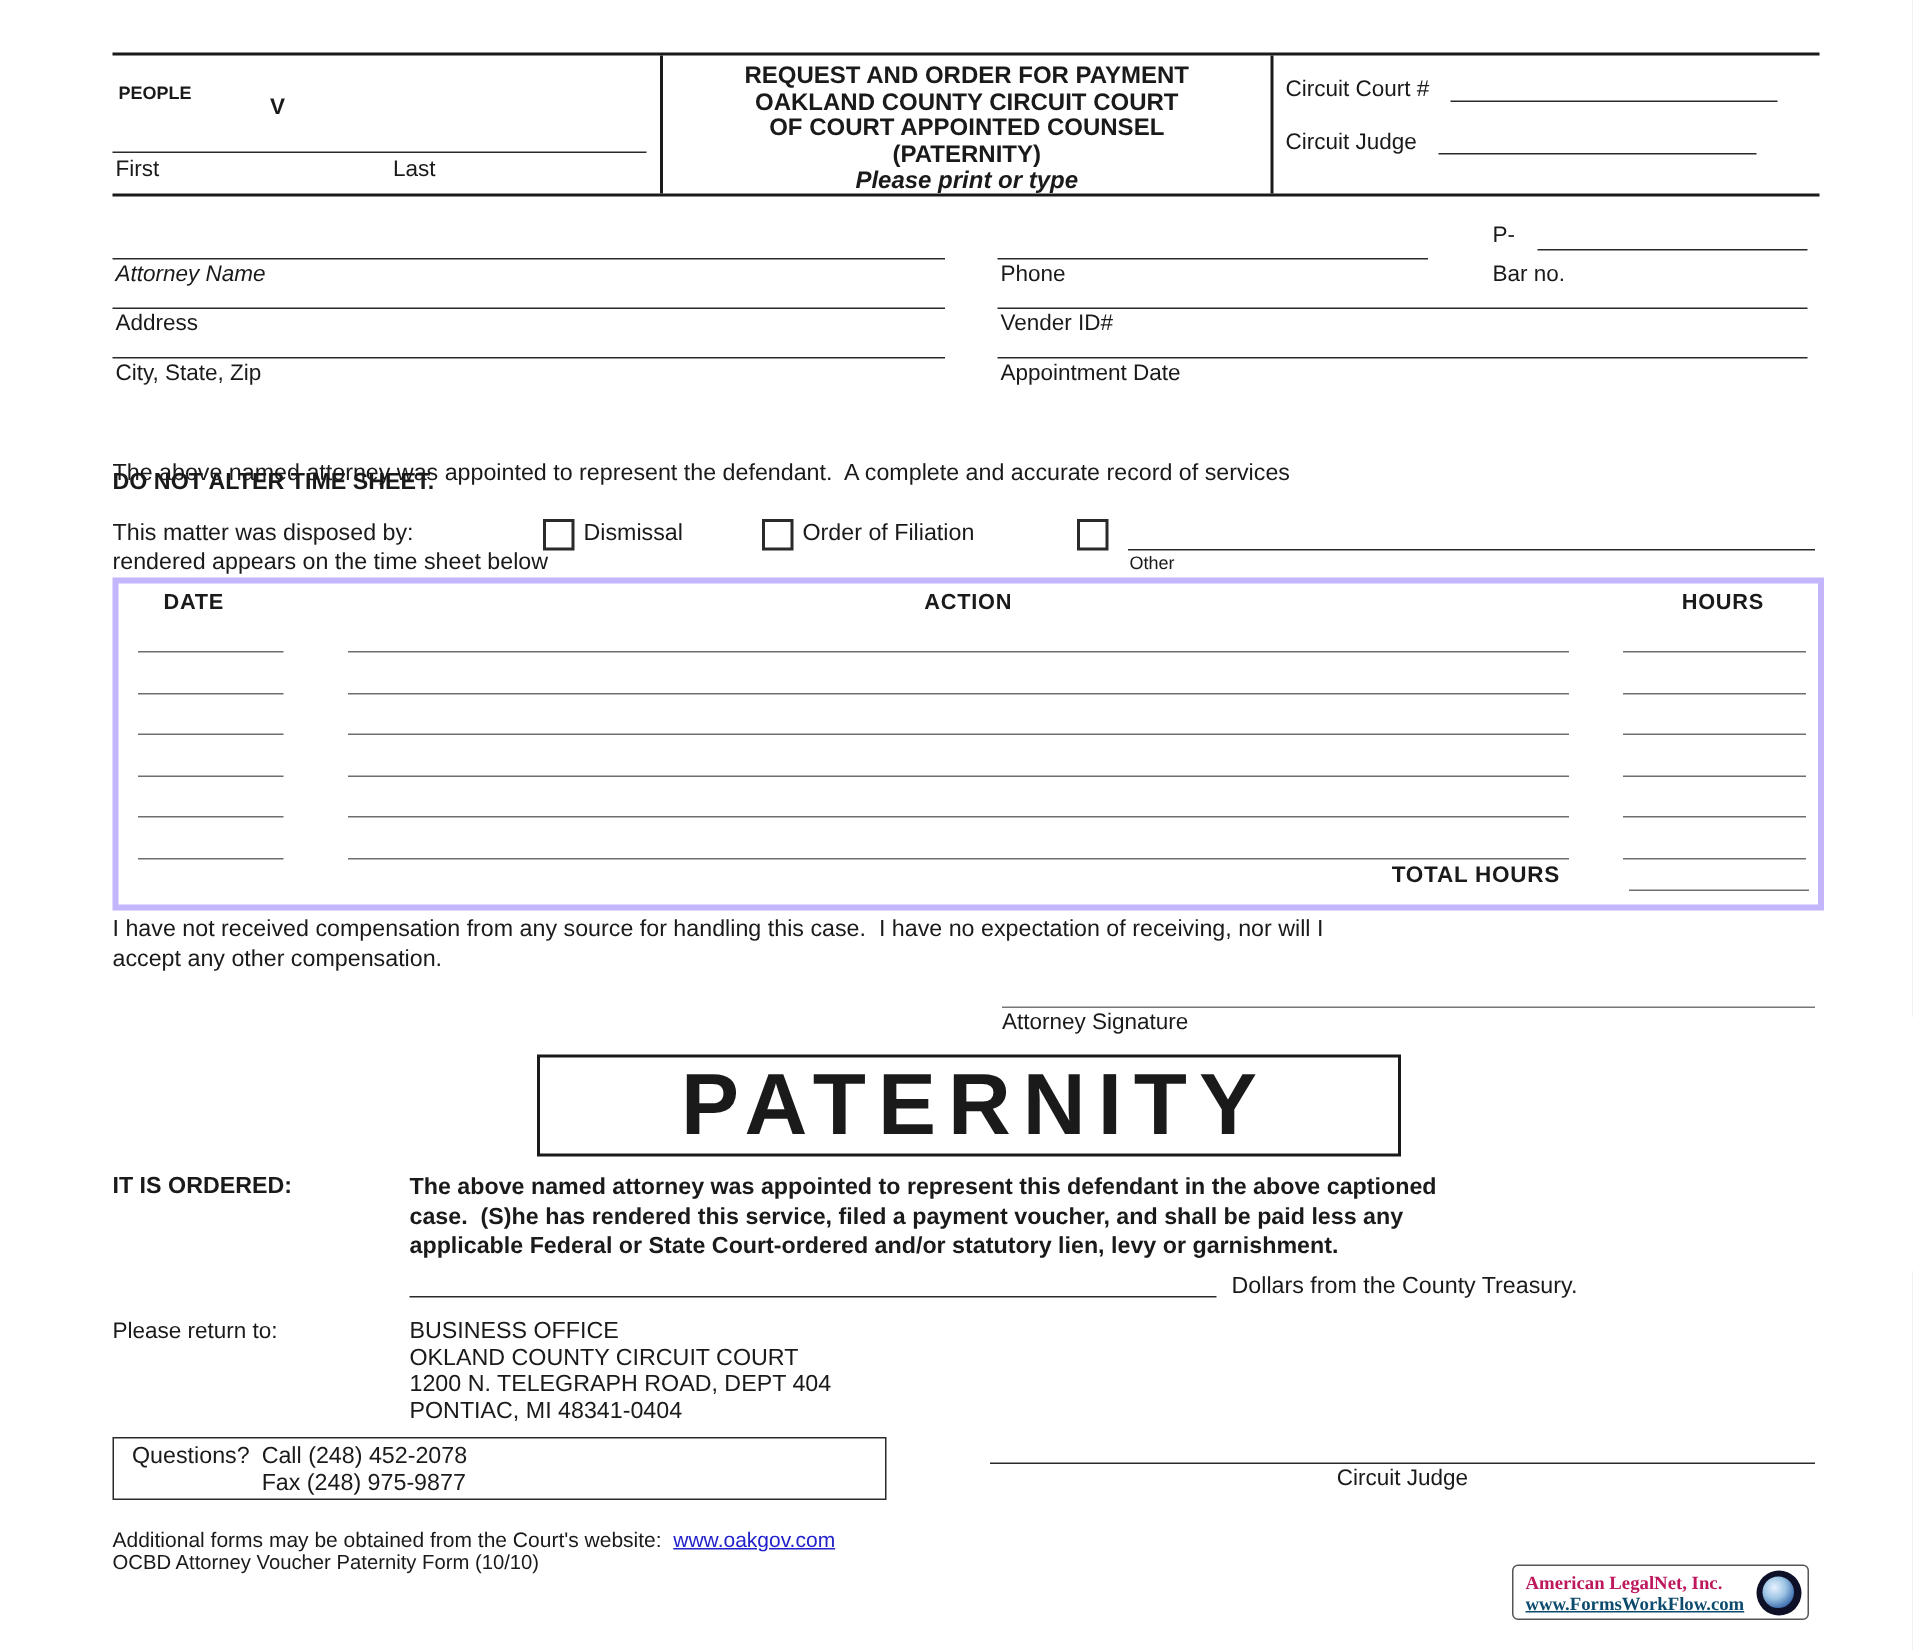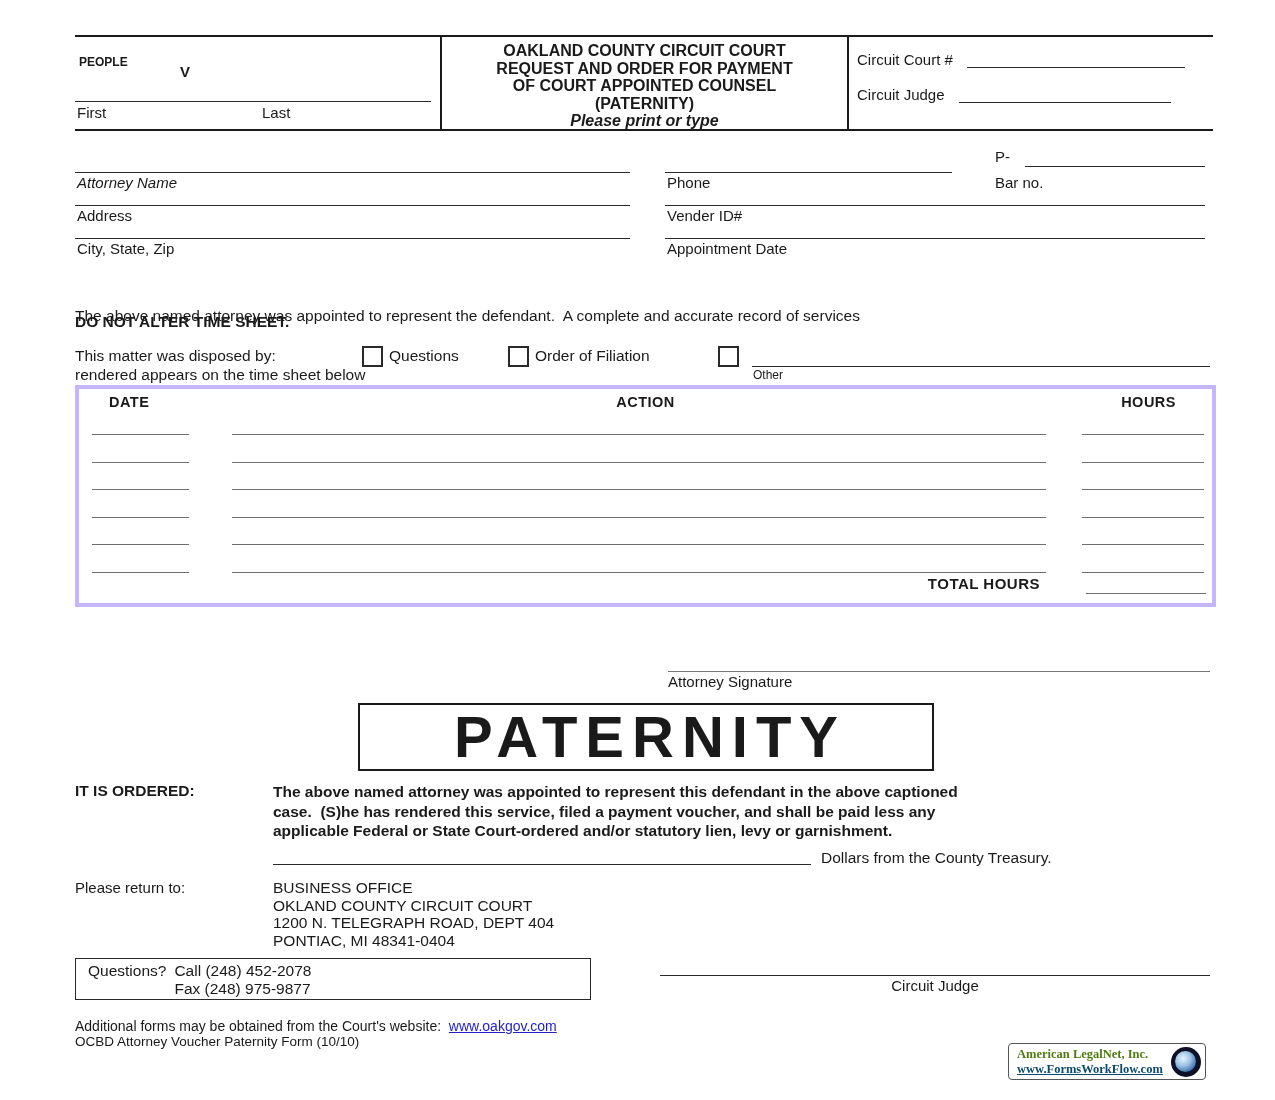--- a/index.html
+++ b/index.html
@@ -46,21 +46,21 @@
   
   #questions-box{left:75px;top:958px;width:516px;height:42px;border:1.5px solid #2a2a2a;
     display:flex;padding:3px 0 0 12px;box-sizing:border-box;font-size:15.5px;line-height:18px;}
   #questions-box .qcol{margin-left:8px;}
 
   
   #aln-badge{left:1008px;top:1043px;width:198px;height:37px;border:1px solid #555;border-radius:4px;
     display:flex;align-items:center;padding:2px 4px 2px 8px;box-sizing:border-box;
     font-family:"Liberation Serif","DejaVu Serif",serif;}
   #aln-text{flex:1;line-height:14px;}
-  #aln-name{font-size:12.5px;font-weight:bold;color:#4d7c0f;}
+  #aln-name{font-size:12.5px;font-weight:bold;color:#be185d;}
   #aln-url{font-size:12.5px;font-weight:bold;color:#0c4a6e;text-decoration:underline;}
   #aln-globe{width:30px;height:30px;border-radius:50%;background:#0d1026;position:relative;flex-shrink:0;}
   #aln-globe .inner{position:absolute;left:4px;top:4px;width:21px;height:21px;border-radius:50%;
     background:radial-gradient(circle at 38% 35%, #e8f2ff 0%, #9cc4e4 40%, #3f6fae 75%, #17315e 100%);}
 
   a.link{color:#2222cc;text-decoration:underline;cursor:pointer;}
 </style>
 </head>
 <body>
 
@@ -68,22 +68,22 @@
 
   <div id="header-box" class="abs">
     <div id="hdr-left">
       <div class="abs b" style="left:4px;top:8px;font-size:12px;margin-top:10px;">PEOPLE</div>
       <div class="abs b" style="left:105px;top:26px;font-size:15px;">V</div>
       <div class="abs line" style="left:0;top:48px;width:356px;height:16px;"></div>
       <div class="abs lbl" style="left:2px;top:67px;">First</div>
       <div class="abs lbl" style="left:187px;top:67px;">Last</div>
     </div>
     <div id="hdr-title">
+      <div>REQUEST AND ORDER FOR PAYMENT</div>
       <div>OAKLAND COUNTY CIRCUIT COURT</div>
-      <div>REQUEST AND ORDER FOR PAYMENT</div>
       <div>OF COURT APPOINTED COUNSEL</div>
       <div>(PATERNITY)</div>
       <div class="i">Please print or type</div>
     </div>
     <div id="hdr-right">
       <div class="hdr-row" style="top:14px;">
         <span>Circuit Court #</span>
         <span class="fill line" style="max-width:218px;"></span>
       </div>
       <div class="hdr-row" style="top:49px;">
@@ -117,21 +117,21 @@
 
   <div class="abs pre" style="left:75px;top:267px;width:1110px;font-size:15.5px;line-height:19.5px;">
     <div class="pre">The above named attorney was appointed to represent the defendant.  A complete and accurate record of services</div>
     <div class="pre">rendered appears on the time sheet below</div>
   </div>
 
   <div class="abs b" style="left:75px;top:313px;font-size:15.5px;">DO NOT ALTER TIME SHEET.</div>
 
   <div class="abs" style="left:75px;top:347px;font-size:15.5px;">This matter was disposed by:</div>
   <div class="abs cb" style="left:362px;top:346px;"></div>
-  <div class="abs" style="left:389px;top:347px;font-size:15.5px;">Questions</div>
+  <div class="abs" style="left:389px;top:347px;font-size:15.5px;">Dismissal</div>
   <div class="abs cb" style="left:508px;top:346px;"></div>
   <div class="abs" style="left:535px;top:347px;font-size:15.5px;">Order of Filiation</div>
   <div class="abs cb" style="left:718px;top:346px;"></div>
   <div class="abs line" style="left:752px;top:350px;width:458px;height:16px;"></div>
   <div class="abs" style="left:753px;top:368px;font-size:12px;">Other</div>
 
   <div id="timesheet" class="abs">
     <span class="th" style="left:30px;">DATE</span>
     <span class="th" style="left:0;right:0;text-align:center;">ACTION</span>
     <span class="th" style="right:36px;">HOURS</span>
@@ -164,20 +164,24 @@
         <div class="ts-row" style="top: 182.5px;">
           <span class="ts-line ts-date"></span>
           <span class="ts-line ts-action"></span>
           <span class="ts-line ts-hours"></span>
         </div>
       </div>
     <span class="abs b" style="right:172px;bottom:11px;font-size:15px;letter-spacing:.5px;">TOTAL HOURS</span>
     <span class="abs soft" style="right:6px;bottom:9px;width:120px;height:16px;"></span>
   </div>
 
+  <div class="abs" style="left:75px;top:610px;width:1120px;font-size:15.5px;line-height:19.5px;">
+    <div class="pre">I have not received compensation from any source for handling this case.  I have no expectation of receiving, nor will I</div>
+    <div class="pre">accept any other compensation.</div>
+  </div>
 
   <div class="abs" style="left:668px;top:650px;width:542px;height:21px;border-bottom:1.5px solid #777;"></div>
   <div class="abs" style="left:668px;top:673px;width:542px;font-size:15px;">Attorney Signature</div>
 
   <div id="stamp-box" class="abs">
     <span id="stamp-text">PATERNITY</span>
   </div>
 
   <div class="abs b" style="left:75px;top:782px;font-size:15.5px;">IT IS ORDERED:</div>
   <div class="abs b" style="left:273px;top:782px;width:940px;font-size:15.5px;line-height:19.5px;">

